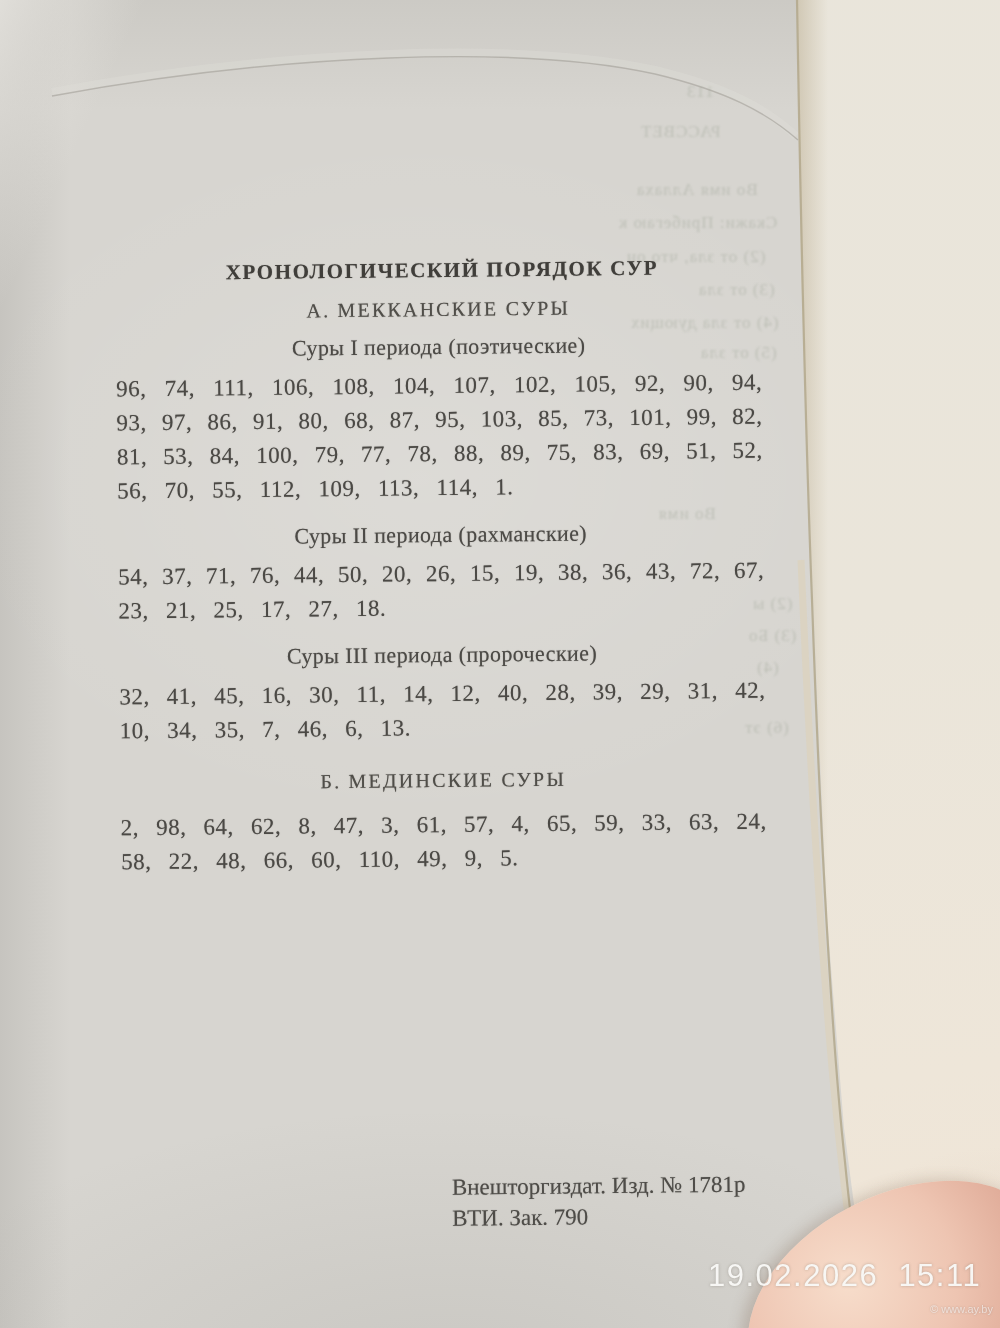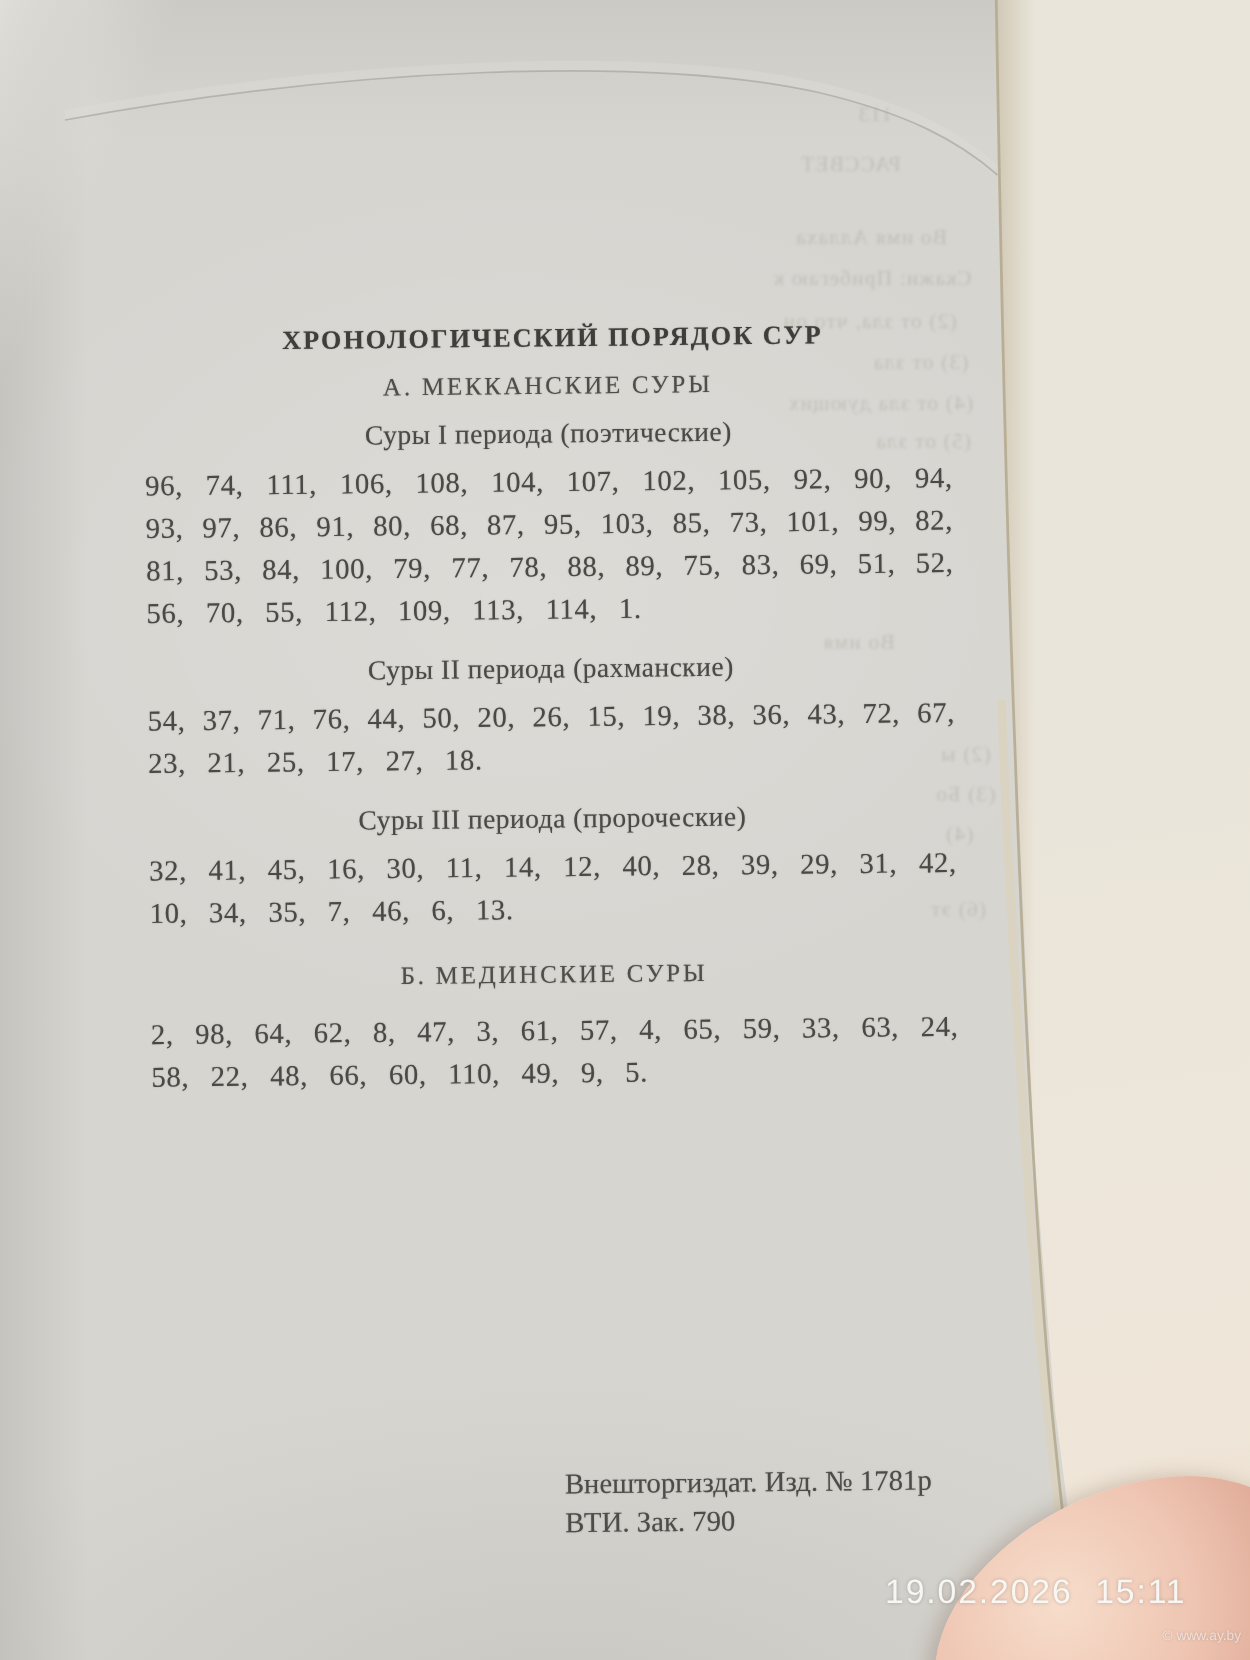--- a/index.html
+++ b/index.html
@@ -83,21 +83,21 @@
     box-shadow:-6px -4px 14px rgba(120,90,70,.25);
   }
   .page-gap-shadow{
     position:absolute;left:814px;top:1308px;width:52px;height:26px;
     background:#5e5c58;transform:rotate(7deg);filter:blur(1.5px);
   }
   
   .timestamp{
     position:absolute;left:708px;top:1258px;
     font-family:"Liberation Sans","DejaVu Sans",sans-serif;
-    font-size:27px;letter-spacing:1.5px;color:rgba(250,250,248,.95);
+    font-size:31px;letter-spacing:1.5px;color:rgba(250,250,248,.95);
     text-shadow:0 0 3px rgba(90,80,70,.35);
     white-space:pre;
   }
   .watermark{
     position:absolute;left:930px;top:1303px;
     font-family:"Liberation Sans","DejaVu Sans",sans-serif;
     font-size:11px;color:rgba(255,255,255,.6);
     text-shadow:0 0 2px rgba(120,100,90,.4);
     white-space:nowrap;
   }

